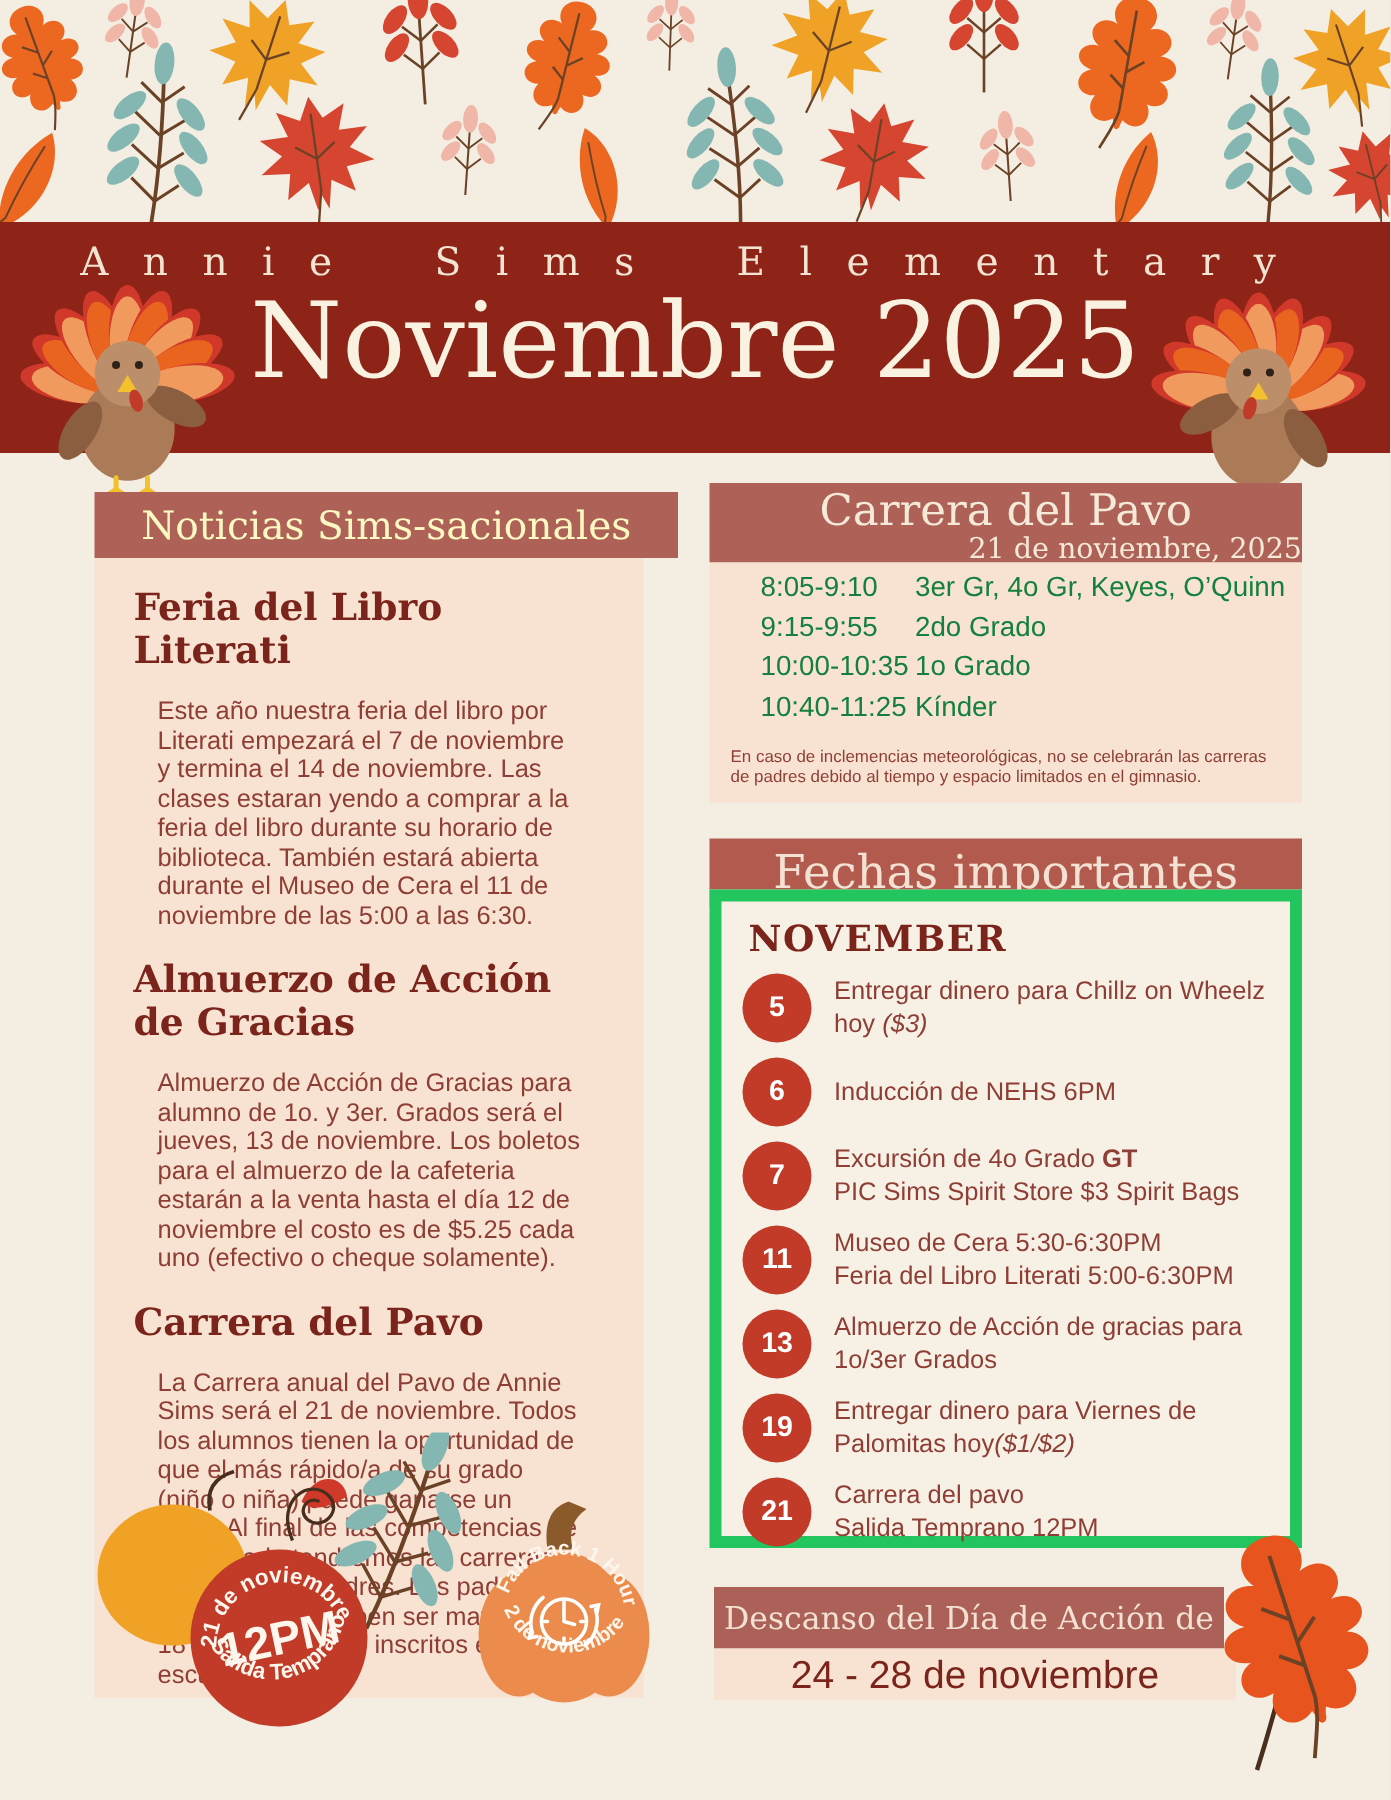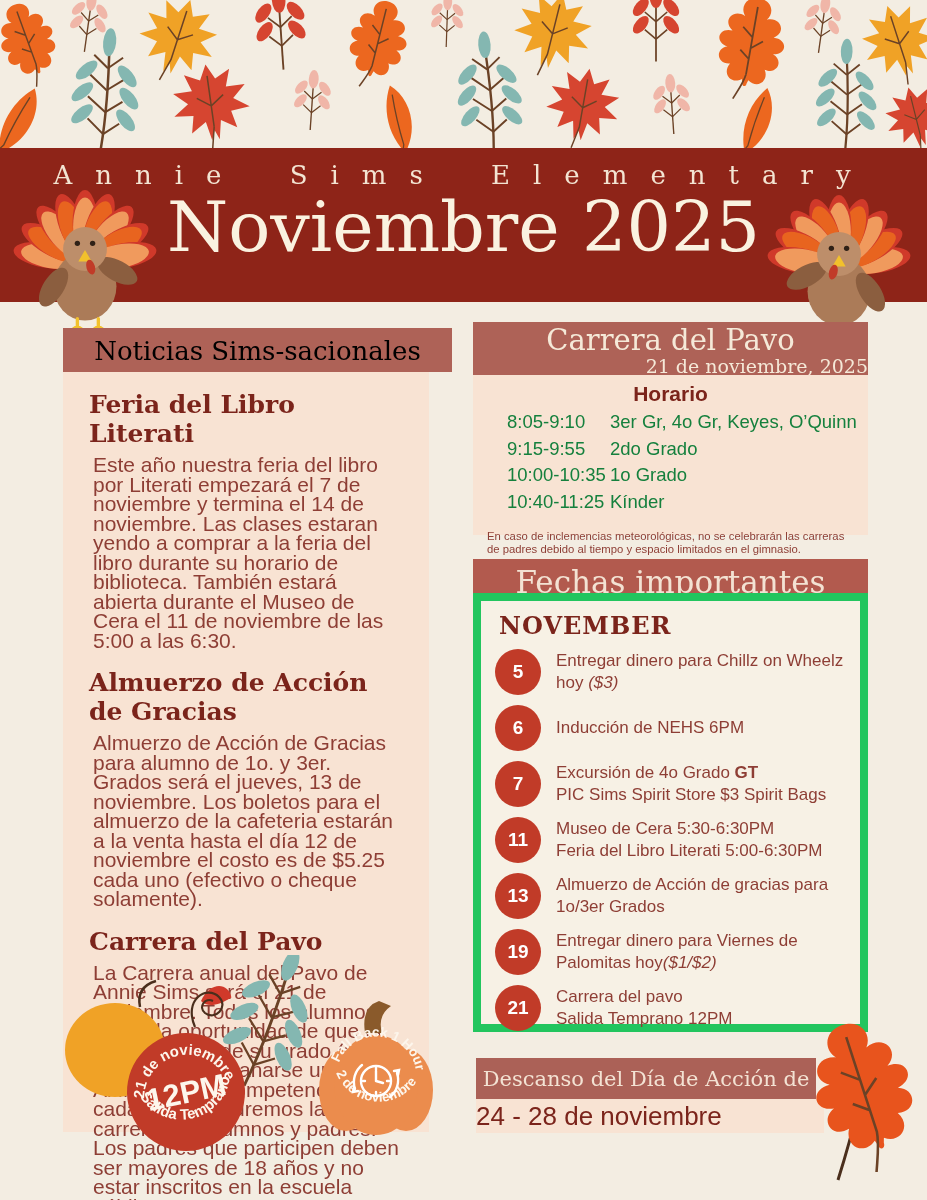--- a/index.html
+++ b/index.html
@@ -14,28 +14,28 @@
   .title-banner{position:absolute;left:0;top:148px;width:927px;height:154px;background:#8e2418;text-align:center;}
   .school-name{padding-top:12px;font-family:"DejaVu Serif","Liberation Serif",serif;
                font-size:26px;letter-spacing:23px;word-spacing:14px;color:#f3e4d2;white-space:nowrap;}
   .newsletter-title{font-family:"DejaVu Serif","Liberation Serif",serif;font-size:70px;
                     color:#faf2e0;line-height:1.02;margin-top:2px;}
   .turkey-left{position:absolute;left:4px;top:188px;}
   .turkey-right{position:absolute;left:758px;top:193px;}
 
   
   .left-header{position:absolute;left:63px;top:328px;width:389px;height:44px;background:#ae6257;
-               color:#000000;font-family:"DejaVu Serif","Liberation Serif",serif;font-size:26px;
+               color:#fef9c3;font-family:"DejaVu Serif","Liberation Serif",serif;font-size:26px;
                text-align:center;line-height:46px;}
   .left-body{position:absolute;left:63px;top:372px;width:366px;height:760px;background:#f8e3d3;
              padding:10px 26px;box-sizing:border-box;}
   .left-body h3{font-family:"DejaVu Serif","Liberation Serif",serif;font-size:25px;font-weight:600;
                 color:#7b241b;margin:18px 0 7px 0;}
   .left-body article:first-child h3{margin-top:8px;}
-  .left-body p{font-size:21px;line-height:19.5px;color:#8e3e35;margin:4px;}
+  .left-body p{font-size:17px;line-height:19.5px;color:#8e3e35;margin:16px;}
 
   .decor-svg{position:absolute;left:55px;top:955px;}
 
   
   .card1-header{position:absolute;left:473px;top:322px;width:395px;height:53px;background:#ae6257;
                 color:#f5e9d8;text-align:center;font-family:"DejaVu Serif","Liberation Serif",serif;}
   .card1-title{font-size:29px;line-height:31px;padding-top:3px;}
   .card1-sub{font-size:19px;line-height:20px;text-align:right;}
   .card1-body{position:absolute;left:473px;top:375px;width:395px;height:160px;background:#f8e3d3;}
   .horario{text-align:center;font-size:21px;font-weight:600;color:#7b241b;margin-top:7px;}
@@ -55,21 +55,21 @@
   .dates-item{display:flex;align-items:center;margin-bottom:10px;}
   .day-circle{flex:0 0 46px;width:46px;height:46px;border-radius:50%;background:#c13b28;color:#ffffff;
               font-weight:bold;font-size:19px;display:flex;align-items:center;justify-content:center;}
   .item-text{margin-left:15px;font-size:17px;line-height:22px;color:#8e3e35;}
 
   
   .break-bar{position:absolute;left:476px;top:1058px;width:340px;height:41px;background:#ab6157;
              color:#f3e2d3;font-family:"DejaVu Serif","Liberation Serif",serif;font-size:21px;
              text-align:center;line-height:42px;}
   .break-dates{position:absolute;left:476px;top:1099px;width:348px;height:34px;background:#f8e3d3;
-               color:#7b241b;font-size:26px;line-height:34px;}
+               color:#7b241b;font-size:26px;text-align:center;line-height:34px;}
   .corner-leaf{position:absolute;left:786px;top:1020px;}
 
   .badge-arc-text{font-family:"Liberation Sans",sans-serif;font-weight:600;fill:#fdf6ec;}
 </style>
 </head>
 <body>
 
 <div class="page">
 
   <svg class="leaf-band" id="leafband" viewBox="0 0 927 148" width="927" height="148">
@@ -245,21 +245,20 @@
         <path d="M342,118 A22,22 0 0 1 335,142 M339,116 l5,-1 l-1,5"></path>
       </g>
     </g>
   </svg>
 
   <div class="card1-header">
     <div class="card1-title">Carrera del Pavo</div>
     <div class="card1-sub">21 de noviembre, 2025</div>
   </div>
   <div class="card1-body">
-    <div class="horario">Horario</div>
     <div class="sched-rows">
         <div class="sched-row">
           <div class="sched-time">8:05-9:10</div>
           <div class="sched-group">3er Gr, 4o Gr, Keyes, O’Quinn</div>
         </div>
         <div class="sched-row">
           <div class="sched-time">9:15-9:55</div>
           <div class="sched-group">2do Grado</div>
         </div>
         <div class="sched-row">

